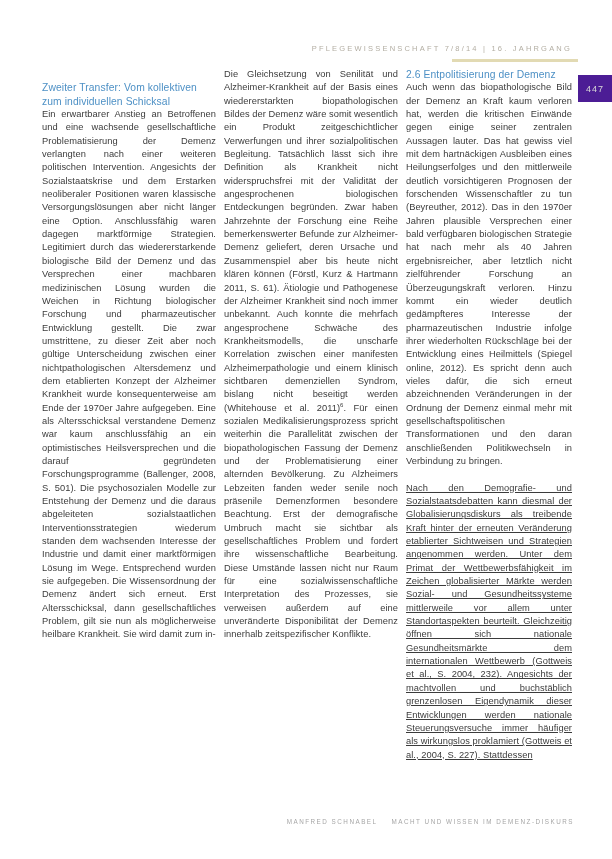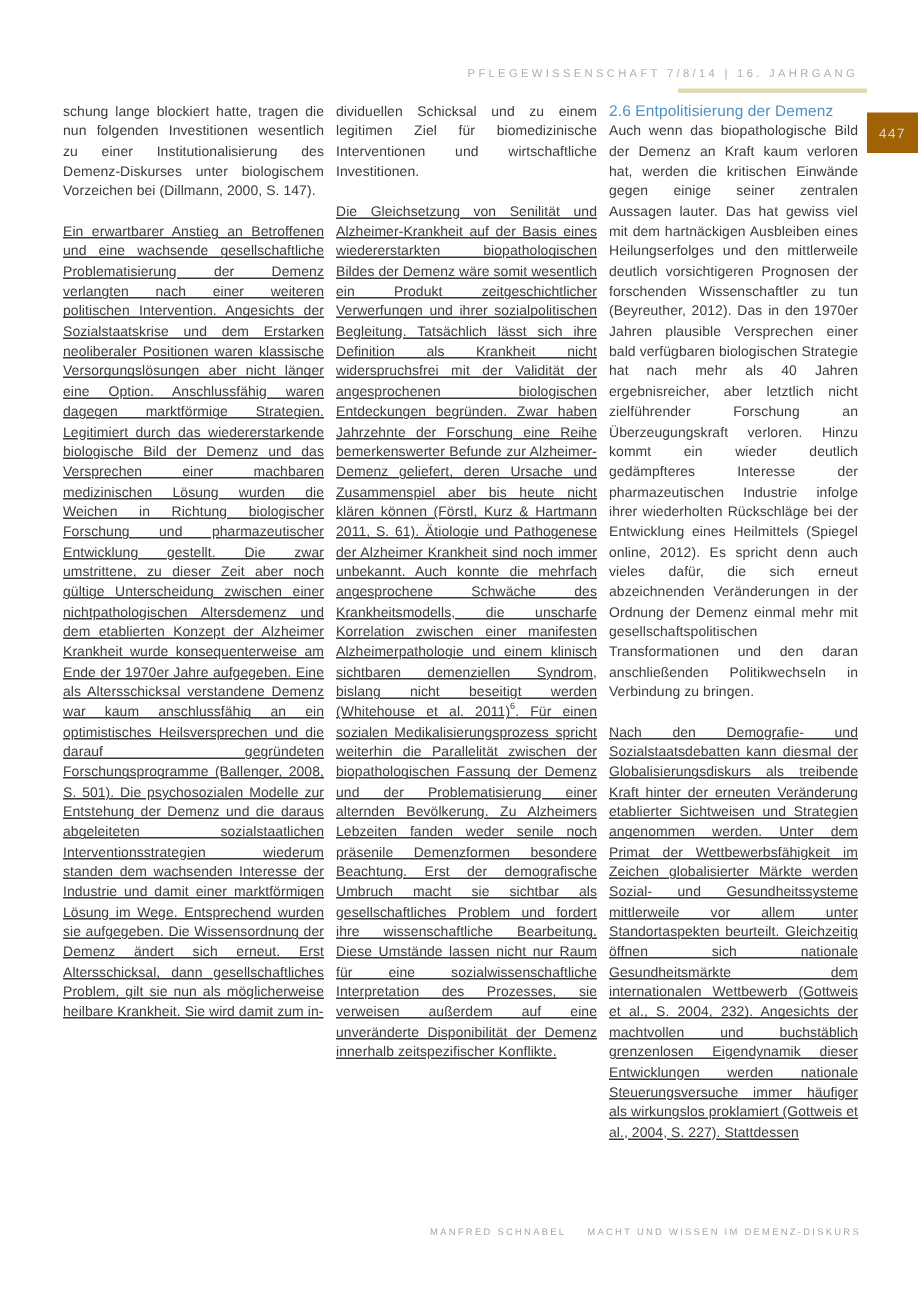--- a/index.html
+++ b/index.html
@@ -34,21 +34,21 @@
     background:#ddd4a6;
     opacity:.85;
   }
   
   .page-number{
     position:absolute;
     top:75px;
     left:578px;
     width:34px;
     height:27px;
-    background:#a16207;
+    background:#4c1d95;
     color:#d9d9d7;
     font-size:9px;
     letter-spacing:1px;
     display:flex;
     align-items:center;
     justify-content:center;
   }
   
   .col{
     position:absolute;
@@ -100,26 +100,25 @@
 
   <div class="running-head">Pflegewissenschaft 7/8/14  |  16. Jahrgang</div>
 
   <div class="head-mark"></div>
 
   <div class="page-number">
     <span>447</span>
   </div>
 
   <div class="col col-1">
-    <p>schung lange blockiert hatte, tragen die nun folgenden Investitionen wesentlich zu einer Institutionalisierung des Demenz-Diskurses unter biologischem Vorzeichen bei (Dillmann, 2000, S. 147).</p>
+    <h3 class="sec">Zweiter Transfer: Vom kollektiven zum individuellen Schicksal</h3>
     <p>Ein erwartbarer Anstieg an Betroffenen und eine wachsende gesellschaftliche Problematisierung der Demenz verlangten nach einer weiteren politischen Intervention. Angesichts der Sozialstaatskrise und dem Erstarken neoliberaler Positionen waren klassische Versorgungslösungen aber nicht länger eine Option. Anschlussfähig waren dagegen marktförmige Strategien. Legitimiert durch das wiedererstarkende biologische Bild der Demenz und das Versprechen einer machbaren medizinischen Lösung wurden die Weichen in Richtung biologischer Forschung und pharmazeutischer Entwicklung gestellt. Die zwar umstrittene, zu dieser Zeit aber noch gültige Unterscheidung zwischen einer nichtpathologischen Altersdemenz und dem etablierten Konzept der Alzheimer Krankheit wurde konsequenterweise am Ende der 1970er Jahre aufgegeben. Eine als Altersschicksal verstandene Demenz war kaum anschlussfähig an ein optimistisches Heilsversprechen und die darauf gegründeten Forschungsprogramme (Ballenger, 2008, S. 501). Die psychosozialen Modelle zur Entstehung der Demenz und die daraus abgeleiteten sozialstaatlichen Interventionsstrategien wiederum standen dem wachsenden Interesse der Industrie und damit einer marktförmigen Lösung im Wege. Entsprechend wurden sie aufgegeben. Die Wissensordnung der Demenz ändert sich erneut. Erst Altersschicksal, dann gesellschaftliches Problem, gilt sie nun als möglicherweise heilbare Krankheit. Sie wird damit zum in-</p>
   </div>
 
   <div class="col col-2">
-    <p>dividuellen Schicksal und zu einem legitimen Ziel für biomedizinische Interventionen und wirtschaftliche Investitionen.</p>
     <p><span>Die Gleichsetzung von Senilität und Alzheimer-Krankheit auf der Basis eines wiedererstarkten biopathologischen Bildes der Demenz wäre somit wesentlich ein Produkt zeitgeschichtlicher Verwerfungen und ihrer sozialpolitischen Begleitung. Tatsächlich lässt sich ihre Definition als Krankheit nicht widerspruchsfrei mit der Validität der angesprochenen biologischen Entdeckungen begründen. Zwar haben Jahrzehnte der Forschung eine Reihe bemerkenswerter Befunde zur Alzheimer-Demenz geliefert, deren Ursache und Zusammenspiel aber bis heute nicht klären können (Förstl, Kurz &amp; Hartmann 2011, S. 61). Ätiologie und Pathogenese der Alzheimer Krankheit sind noch immer unbekannt. Auch konnte die mehrfach angesprochene Schwäche des Krankheitsmodells, die unscharfe Korrelation zwischen einer manifesten Alzheimerpathologie und einem klinisch sichtbaren demenziellen Syndrom, bislang nicht beseitigt werden (Whitehouse et al. 2011)</span><sup class="fn">6</sup><span>. Für einen sozialen Medikalisierungsprozess spricht weiterhin die Parallelität zwischen der biopathologischen Fassung der Demenz und der Problematisierung einer alternden Bevölkerung. Zu Alzheimers Lebzeiten fanden weder senile noch präsenile Demenzformen besondere Beachtung. Erst der demografische Umbruch macht sie sichtbar als gesellschaftliches Problem und fordert ihre wissenschaftliche Bearbeitung. Diese Umstände lassen nicht nur Raum für eine sozialwissenschaftliche Interpretation des Prozesses, sie verweisen außerdem auf eine unveränderte Disponibilität der Demenz innerhalb zeitspezifischer Konflikte.</span></p>
   </div>
 
   <div class="col col-3">
     <h3 class="sec first"><span class="sec-num">2.6 </span><span>Entpolitisierung der Demenz</span></h3>
     <p>Auch wenn das biopathologische Bild der Demenz an Kraft kaum verloren hat, werden die kritischen Einwände gegen einige seiner zentralen Aussagen lauter. Das hat gewiss viel mit dem hartnäckigen Ausbleiben eines Heilungserfolges und den mittlerweile deutlich vorsichtigeren Prognosen der forschenden Wissenschaftler zu tun (Beyreuther, 2012). Das in den 1970er Jahren plausible Versprechen einer bald verfügbaren biologischen Strategie hat nach mehr als 40 Jahren ergebnisreicher, aber letztlich nicht zielführender Forschung an Überzeugungskraft verloren. Hinzu kommt ein wieder deutlich gedämpfteres Interesse der pharmazeutischen Industrie infolge ihrer wiederholten Rückschläge bei der Entwicklung eines Heilmittels (Spiegel online, 2012). Es spricht denn auch vieles dafür, die sich erneut abzeichnenden Veränderungen in der Ordnung der Demenz einmal mehr mit gesellschaftspolitischen Transformationen und den daran anschließenden Politikwechseln in Verbindung zu bringen.</p>
     <p>Nach den Demografie- und Sozialstaatsdebatten kann diesmal der Globalisierungsdiskurs als treibende Kraft hinter der erneuten Veränderung etablierter Sichtweisen und Strategien angenommen werden. Unter dem Primat der Wettbewerbsfähigkeit im Zeichen globalisierter Märkte werden Sozial- und Gesundheitssysteme mittlerweile vor allem unter Standortaspekten beurteilt. Gleichzeitig öffnen sich nationale Gesundheitsmärkte dem internationalen Wettbewerb (Gottweis et al., S. 2004, 232). Angesichts der machtvollen und buchstäblich grenzenlosen Eigendynamik dieser Entwicklungen werden nationale Steuerungsversuche immer häufiger als wirkungslos proklamiert (Gottweis et al., 2004, S. 227). Stattdessen</p>
   </div>
 
   <div class="footer">

